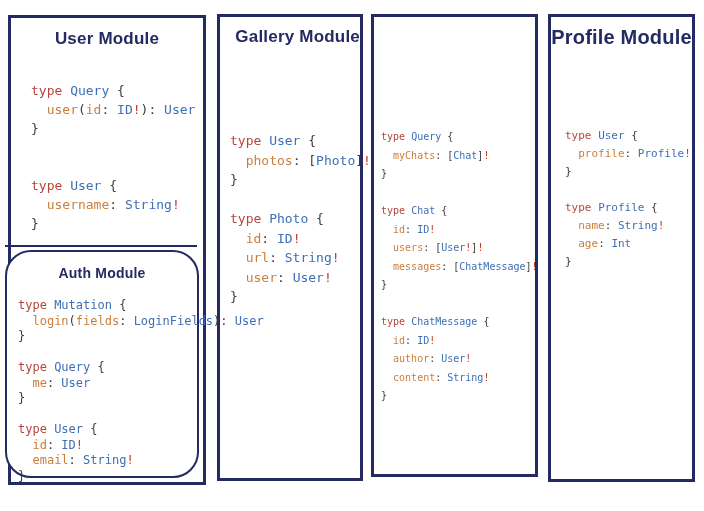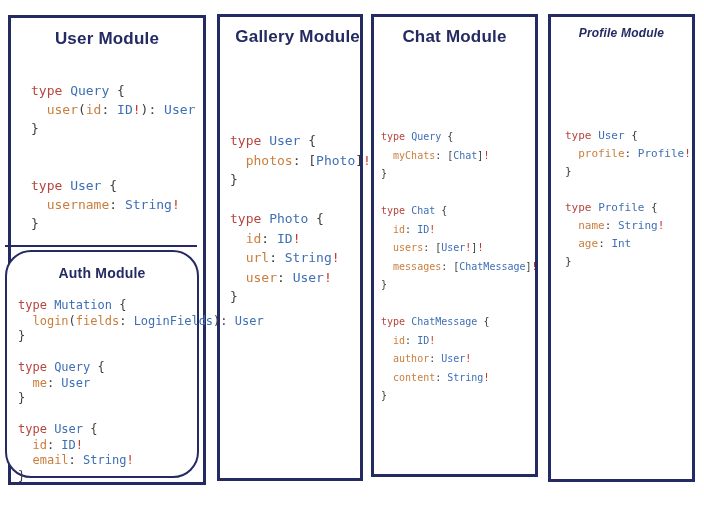--- a/index.html
+++ b/index.html
@@ -28,21 +28,21 @@
     content:"";position:absolute;top:-7px;left:-2px;width:calc(100% + 2px);
     height:2px;background:var(--c-navy);
   }
   .title{
     position:absolute;left:0;width:100%;text-align:center;font-weight:700;
     color:var(--c-navy);letter-spacing:.2px;
   }
   #title-user{top:11px;font-size:17px;}
   #title-gallery{top:10px;font-size:17px;text-align:right;}
   #title-chat{top:10px;font-size:17px;}
-  #title-profile{top:9px;font-size:12px;font-style:italic;}
+  #title-profile{top:9px;font-size:20px;}
   #title-auth{top:13px;font-size:14px;}
   .code{
     position:absolute;font-family:"DejaVu Sans Mono",monospace;
     white-space:pre;color:var(--c-punct);
   }
   #code-user{left:20px;top:63px;font-size:13px;line-height:19px;}
   #code-gallery{left:10px;top:114px;font-size:13px;line-height:19.5px;}
   #code-chat{left:7px;top:111px;font-size:10px;line-height:18.5px;}
   #code-profile{left:14px;top:110px;font-size:11px;line-height:18px;}
   #code-auth{left:11px;top:46px;font-size:12px;line-height:15.5px;}
@@ -66,21 +66,20 @@
     <div class="title" id="title-auth">Auth Module</div>
     <div class="code" id="code-auth"><div class="code-line"><span class="tok-k">type</span><span class="tok-p"> </span><span class="tok-t">Mutation</span><span class="tok-p"> {</span></div><div class="code-line"><span class="tok-p">  </span><span class="tok-f">login</span><span class="tok-p">(</span><span class="tok-f">fields</span><span class="tok-p">: </span><span class="tok-t">LoginFields</span><span class="tok-p">): </span><span class="tok-t">User</span></div><div class="code-line"><span class="tok-p">}</span></div><div class="code-line">&nbsp;</div><div class="code-line"><span class="tok-k">type</span><span class="tok-p"> </span><span class="tok-t">Query</span><span class="tok-p"> {</span></div><div class="code-line"><span class="tok-p">  </span><span class="tok-f">me</span><span class="tok-p">: </span><span class="tok-t">User</span></div><div class="code-line"><span class="tok-p">}</span></div><div class="code-line">&nbsp;</div><div class="code-line"><span class="tok-k">type</span><span class="tok-p"> </span><span class="tok-t">User</span><span class="tok-p"> {</span></div><div class="code-line"><span class="tok-p">  </span><span class="tok-f">id</span><span class="tok-p">: </span><span class="tok-t">ID</span><span class="tok-b">!</span></div><div class="code-line"><span class="tok-p">  </span><span class="tok-f">email</span><span class="tok-p">: </span><span class="tok-t">String</span><span class="tok-b">!</span></div><div class="code-line"><span class="tok-p">}</span></div></div>
   </div>
 
   <div class="panel" id="panel-gallery">
     <div class="title" id="title-gallery">Gallery Module</div>
     <div class="code" id="code-gallery"><div class="code-line"><span class="tok-k">type</span><span class="tok-p"> </span><span class="tok-t">User</span><span class="tok-p"> {</span></div><div class="code-line"><span class="tok-p">  </span><span class="tok-f">photos</span><span class="tok-p">: [</span><span class="tok-t">Photo</span><span class="tok-p">]</span><span class="tok-b">!</span></div><div class="code-line"><span class="tok-p">}</span></div><div class="code-line">&nbsp;</div><div class="code-line"><span class="tok-k">type</span><span class="tok-p"> </span><span class="tok-t">Photo</span><span class="tok-p"> {</span></div><div class="code-line"><span class="tok-p">  </span><span class="tok-f">id</span><span class="tok-p">: </span><span class="tok-t">ID</span><span class="tok-b">!</span></div><div class="code-line"><span class="tok-p">  </span><span class="tok-f">url</span><span class="tok-p">: </span><span class="tok-t">String</span><span class="tok-b">!</span></div><div class="code-line"><span class="tok-p">  </span><span class="tok-f">user</span><span class="tok-p">: </span><span class="tok-t">User</span><span class="tok-b">!</span></div><div class="code-line"><span class="tok-p">}</span></div></div>
   </div>
 
   <div class="panel" id="panel-chat">
-    <div class="title" id="title-chat">Chat Module</div>
     <div class="code" id="code-chat"><div class="code-line"><span class="tok-k">type</span><span class="tok-p"> </span><span class="tok-t">Query</span><span class="tok-p"> {</span></div><div class="code-line"><span class="tok-p">  </span><span class="tok-f">myChats</span><span class="tok-p">: [</span><span class="tok-t">Chat</span><span class="tok-p">]</span><span class="tok-b">!</span></div><div class="code-line"><span class="tok-p">}</span></div><div class="code-line">&nbsp;</div><div class="code-line"><span class="tok-k">type</span><span class="tok-p"> </span><span class="tok-t">Chat</span><span class="tok-p"> {</span></div><div class="code-line"><span class="tok-p">  </span><span class="tok-f">id</span><span class="tok-p">: </span><span class="tok-t">ID</span><span class="tok-b">!</span></div><div class="code-line"><span class="tok-p">  </span><span class="tok-f">users</span><span class="tok-p">: [</span><span class="tok-t">User</span><span class="tok-b">!</span><span class="tok-p">]</span><span class="tok-b">!</span></div><div class="code-line"><span class="tok-p">  </span><span class="tok-f">messages</span><span class="tok-p">: [</span><span class="tok-t">ChatMessage</span><span class="tok-p">]</span><span class="tok-b">!</span></div><div class="code-line"><span class="tok-p">}</span></div><div class="code-line">&nbsp;</div><div class="code-line"><span class="tok-k">type</span><span class="tok-p"> </span><span class="tok-t">ChatMessage</span><span class="tok-p"> {</span></div><div class="code-line"><span class="tok-p">  </span><span class="tok-f">id</span><span class="tok-p">: </span><span class="tok-t">ID</span><span class="tok-b">!</span></div><div class="code-line"><span class="tok-p">  </span><span class="tok-f">author</span><span class="tok-p">: </span><span class="tok-t">User</span><span class="tok-b">!</span></div><div class="code-line"><span class="tok-p">  </span><span class="tok-f">content</span><span class="tok-p">: </span><span class="tok-t">String</span><span class="tok-b">!</span></div><div class="code-line"><span class="tok-p">}</span></div></div>
   </div>
 
   <div class="panel" id="panel-profile">
     <div class="title" id="title-profile">Profile Module</div>
     <div class="code" id="code-profile"><div class="code-line"><span class="tok-k">type</span><span class="tok-p"> </span><span class="tok-t">User</span><span class="tok-p"> {</span></div><div class="code-line"><span class="tok-p">  </span><span class="tok-f">profile</span><span class="tok-p">: </span><span class="tok-t">Profile</span><span class="tok-b">!</span></div><div class="code-line"><span class="tok-p">}</span></div><div class="code-line">&nbsp;</div><div class="code-line"><span class="tok-k">type</span><span class="tok-p"> </span><span class="tok-t">Profile</span><span class="tok-p"> {</span></div><div class="code-line"><span class="tok-p">  </span><span class="tok-f">name</span><span class="tok-p">: </span><span class="tok-t">String</span><span class="tok-b">!</span></div><div class="code-line"><span class="tok-p">  </span><span class="tok-f">age</span><span class="tok-p">: </span><span class="tok-t">Int</span></div><div class="code-line"><span class="tok-p">}</span></div></div>
   </div>
 
 </div>
 

